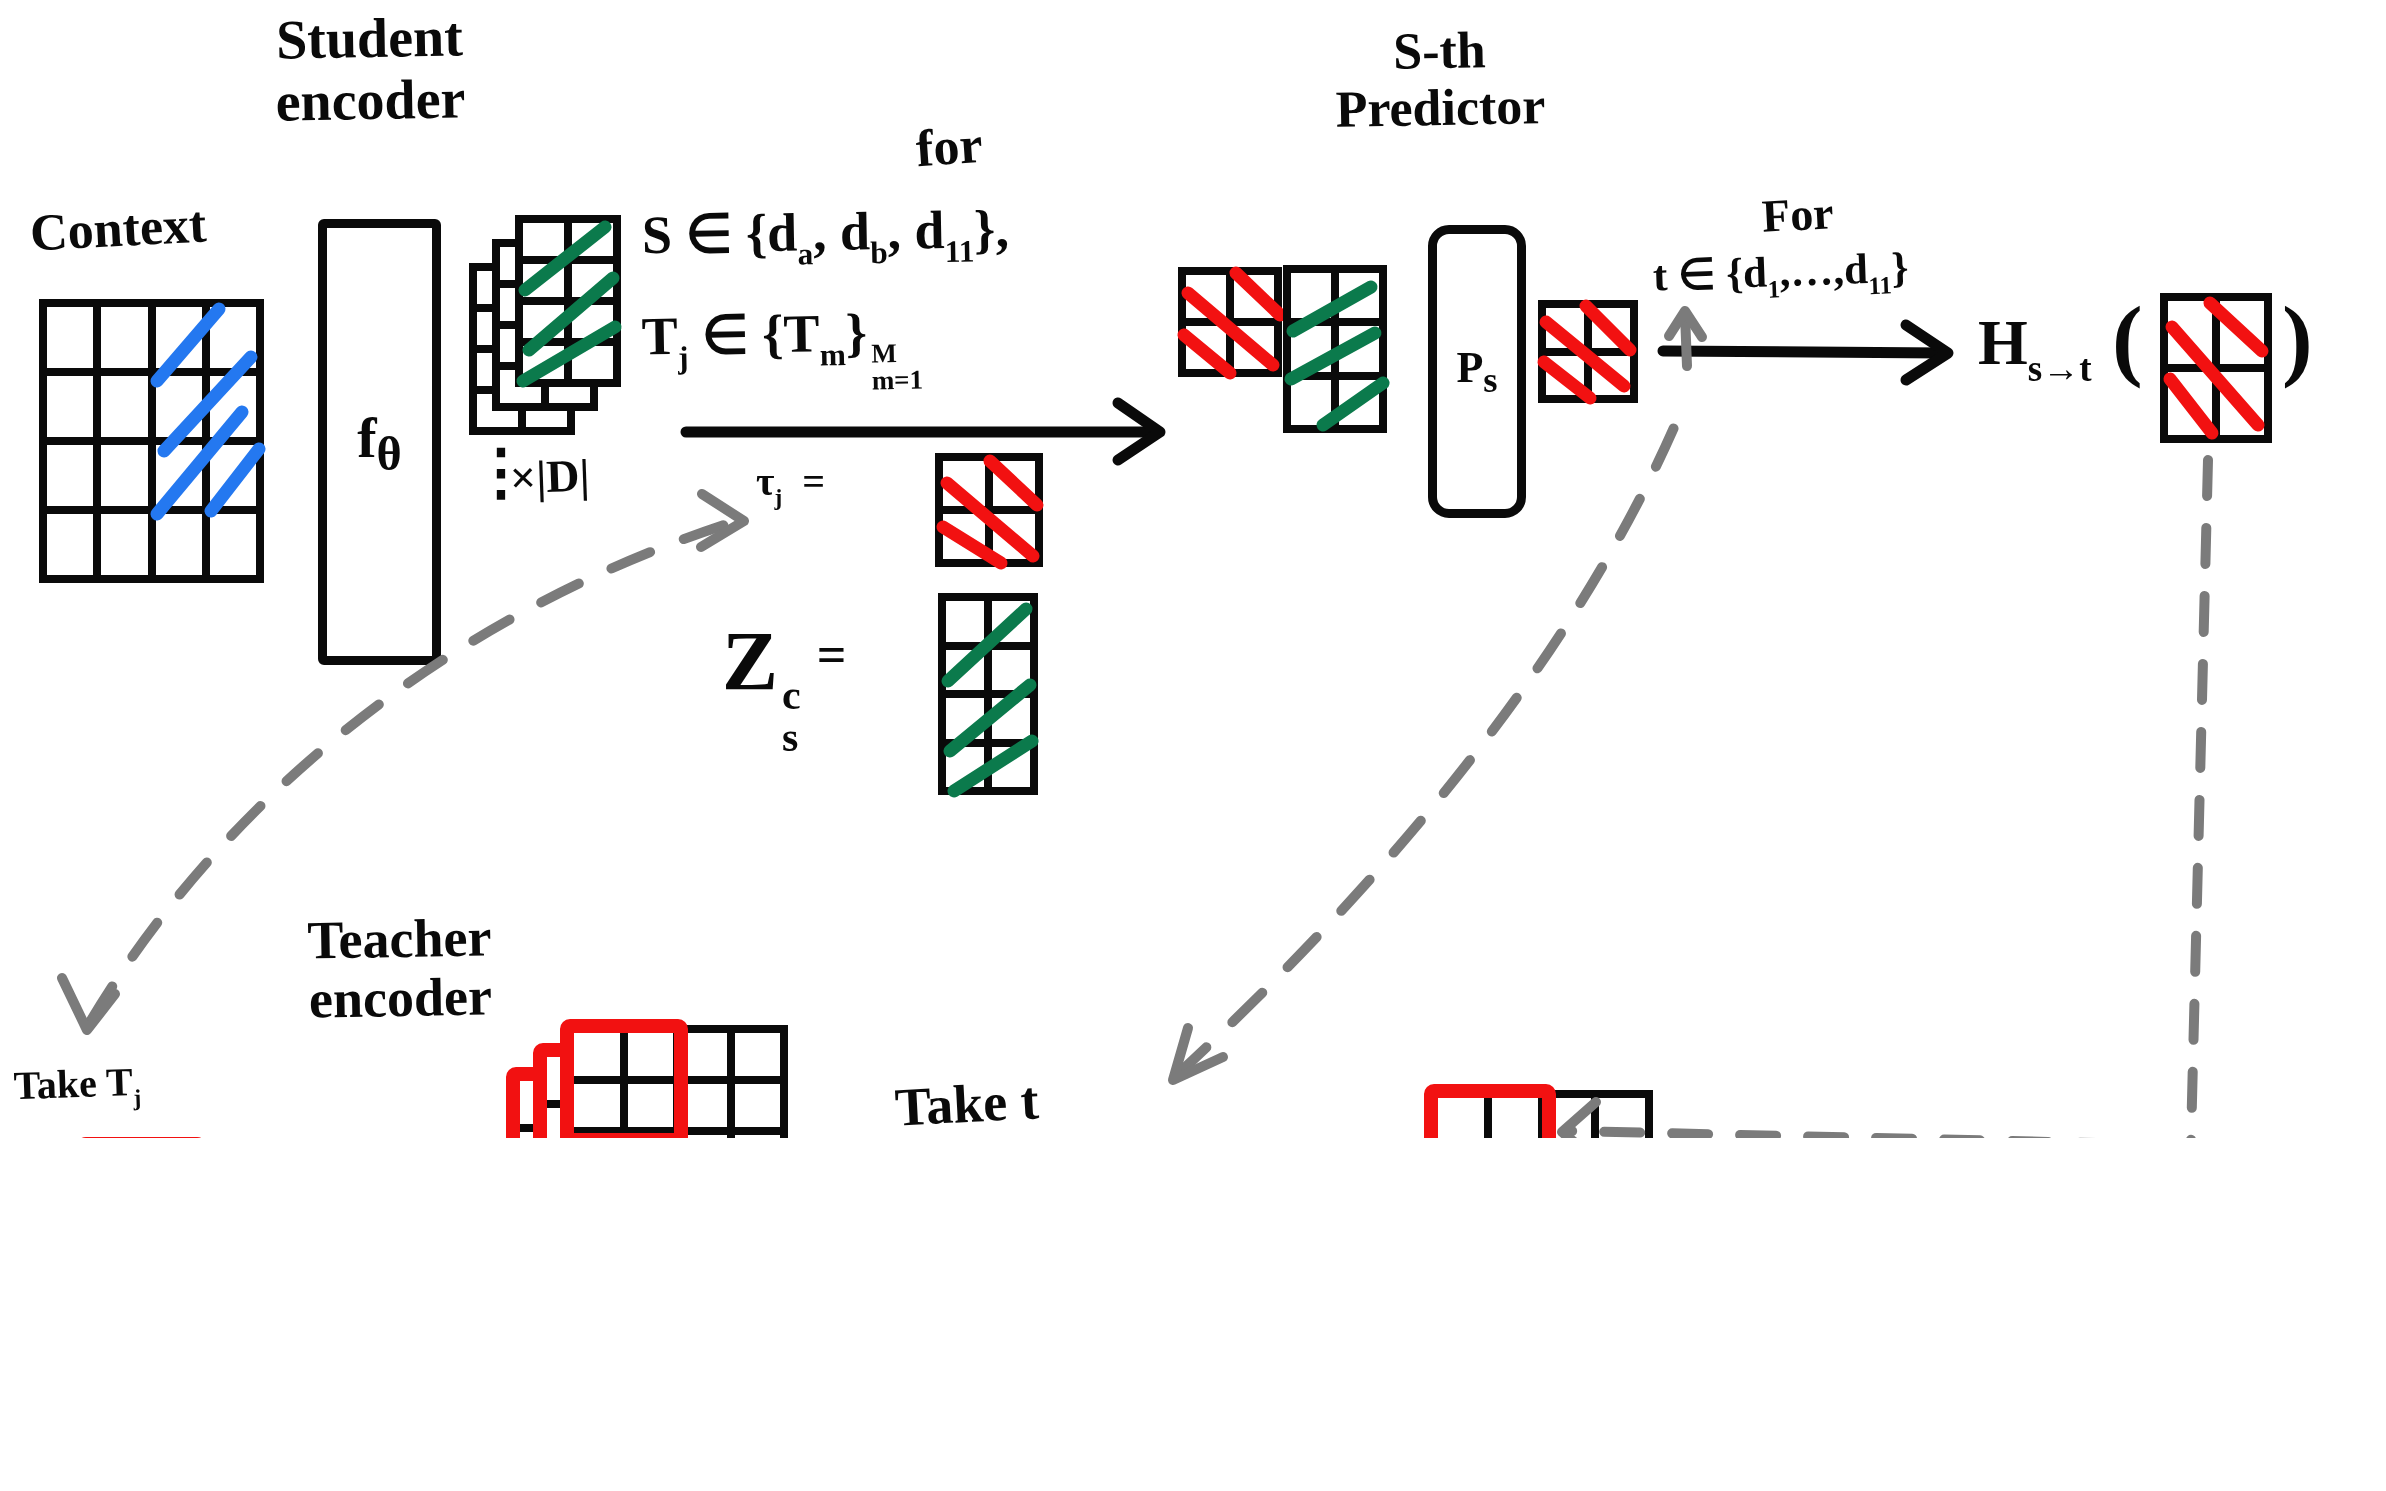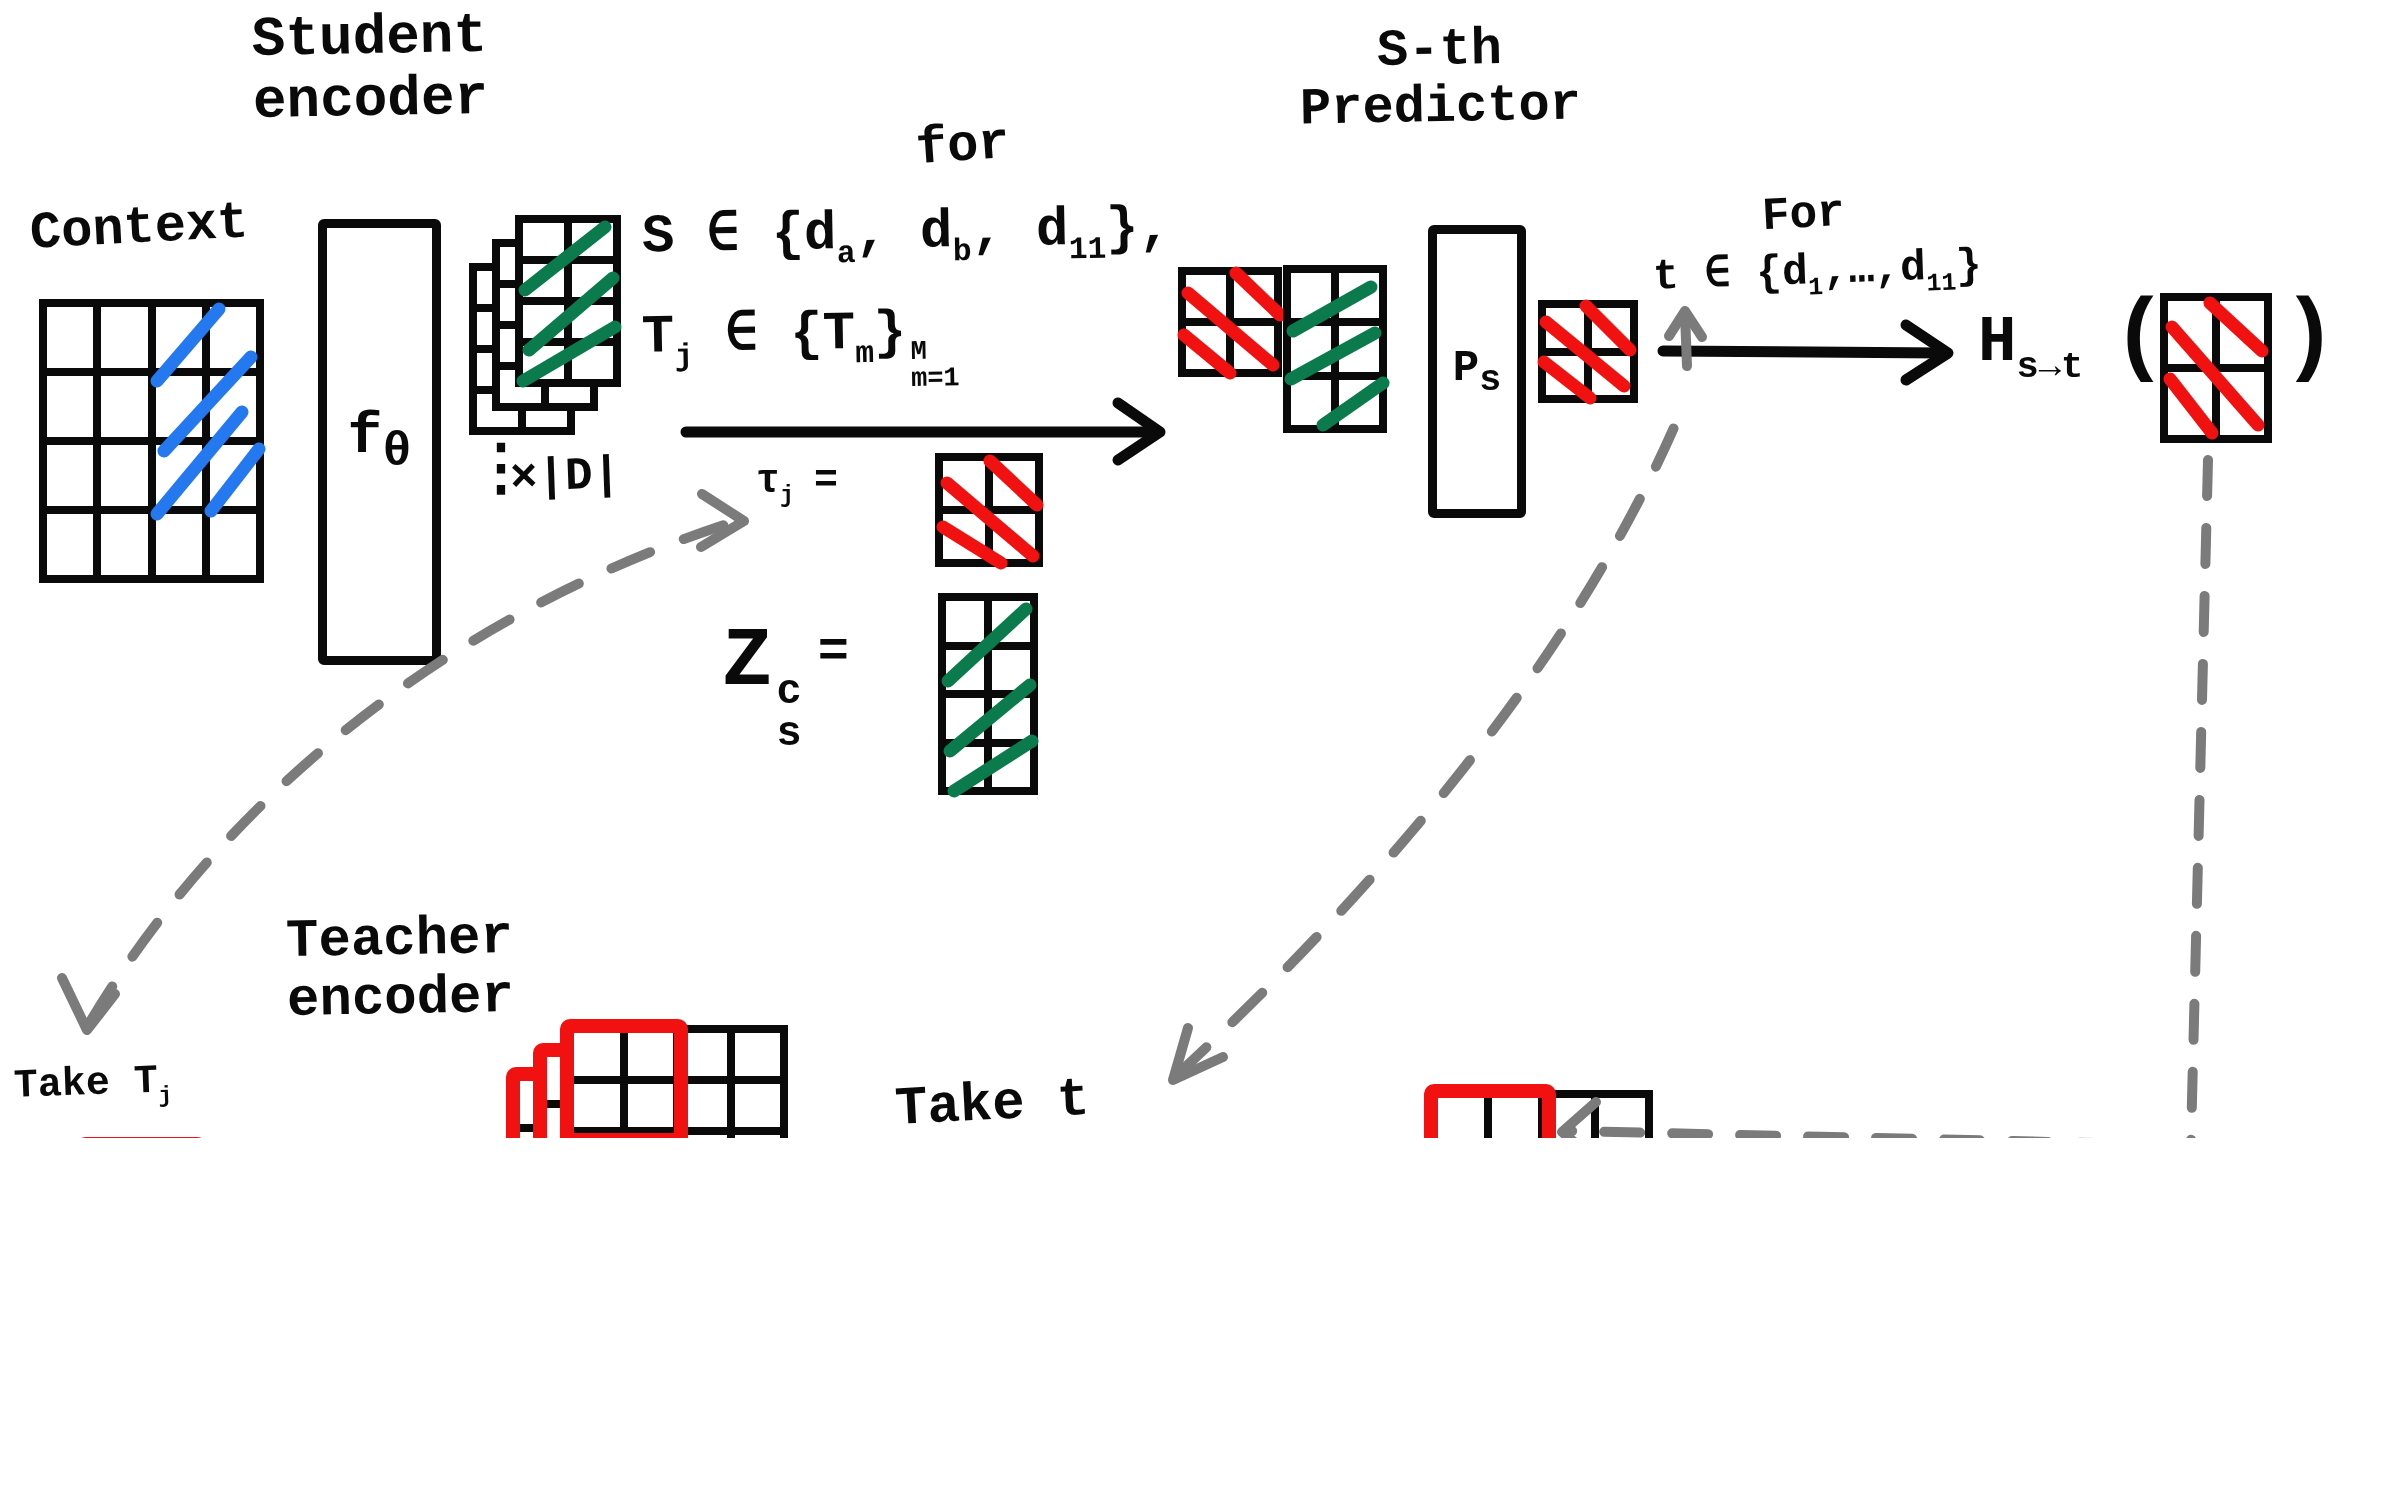--- a/index.html
+++ b/index.html
@@ -3,21 +3,21 @@
 <meta charset="utf-8">
 <style>
   :root{
     --ink:#0a0a0a; --blue:#2478f0; --green:#0b7a4c; --red:#f21111;
     --gray:#7b7b7b; --paper:#ffffff;
   }
   html,body{margin:0;padding:0;background:var(--paper);}
   #canvas{
     position:relative;width:2386px;height:1138px;overflow:hidden;
     background:var(--paper);
-    font-family:Liberation Mono, monospace;font-weight:700;color:var(--ink);
+    font-family:Liberation Serif, serif;font-weight:700;color:var(--ink);
   }
   .lbl{position:absolute;white-space:nowrap;line-height:1.1;}
   .ctr{text-align:center;}
   .lbl sub{font-size:58%;font-weight:700;vertical-align:-0.45em;letter-spacing:0;}
   .supsub{display:inline-flex;flex-direction:column;align-items:flex-start;
     font-size:50%;line-height:1.0;vertical-align:-0.45em;margin-left:4px;}
   .box{position:absolute;border:9px solid var(--ink);border-radius:6px;
     display:flex;align-items:center;justify-content:center;background:var(--paper);}
   .gw{position:absolute;}
   .hgrid{position:absolute;inset:0;display:grid;border:4px solid var(--ink);background:var(--paper);}
@@ -201,21 +201,21 @@
         <div class="cell"></div>
         <div class="cell"></div>
       </div>
     <svg class="strokes" width="104" height="168" viewBox="0 0 104 168">
       <line class="sgreen" x1="10" y1="66" x2="88" y2="22"></line>
       <line class="sgreen" x1="8" y1="114" x2="92" y2="68"></line>
       <line class="sgreen" x1="40" y1="160" x2="100" y2="118"></line>
     </svg>
   </div>
 
-  <div class="box" style="left:1428px;top:225px;width:80px;height:275px;font-size:44px;">
+  <div class="box" style="left:1428px;top:225px;width:80px;height:275px;font-size:44px;border-radius:21px;">
     <span><span>P</span><sub>s</sub></span>
   </div>
 
   <div class="gw" style="left:1538px;top:300px;width:100px;height:103px;">
     <div class="hgrid" style="grid-template-columns: repeat(2, 1fr); grid-template-rows: repeat(2, 1fr);">
         <div class="cell"></div>
         <div class="cell"></div>
         <div class="cell"></div>
         <div class="cell"></div>
       </div>

